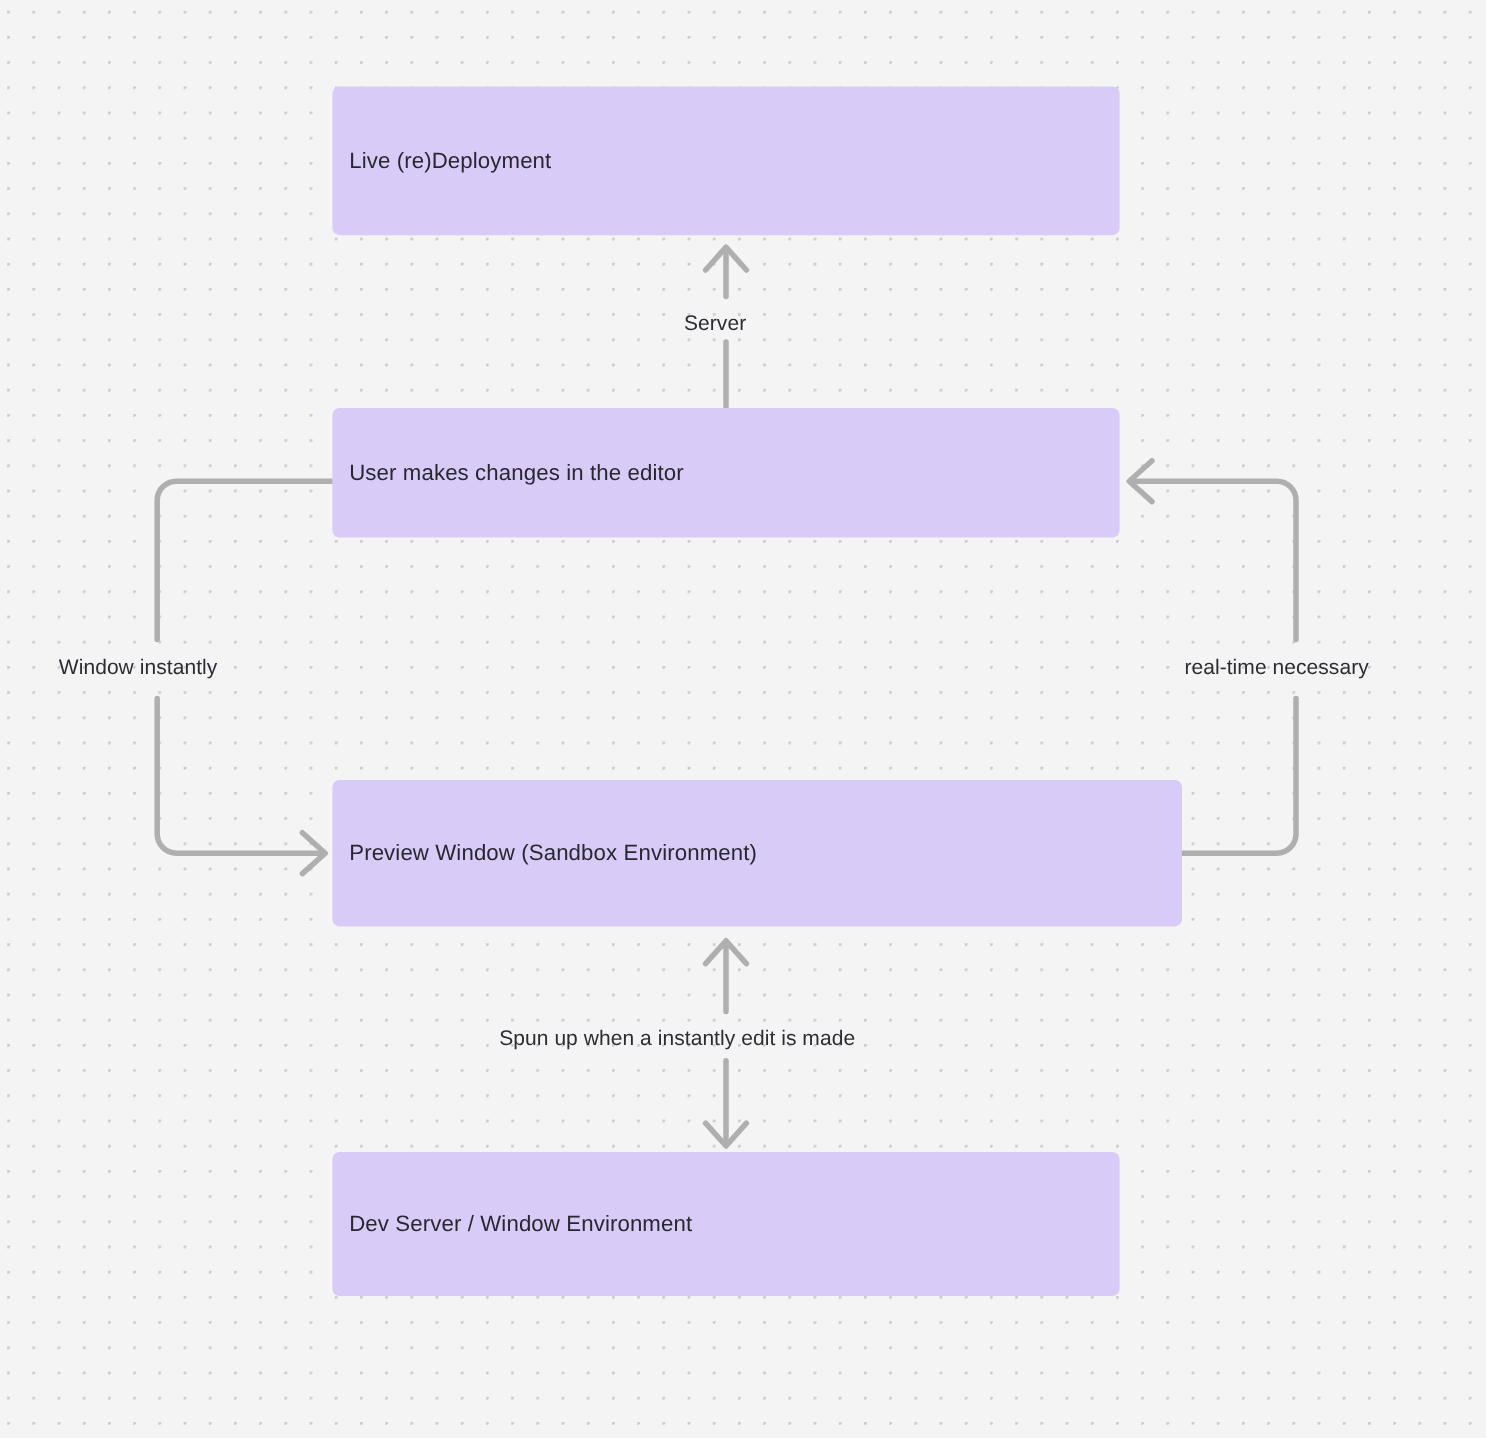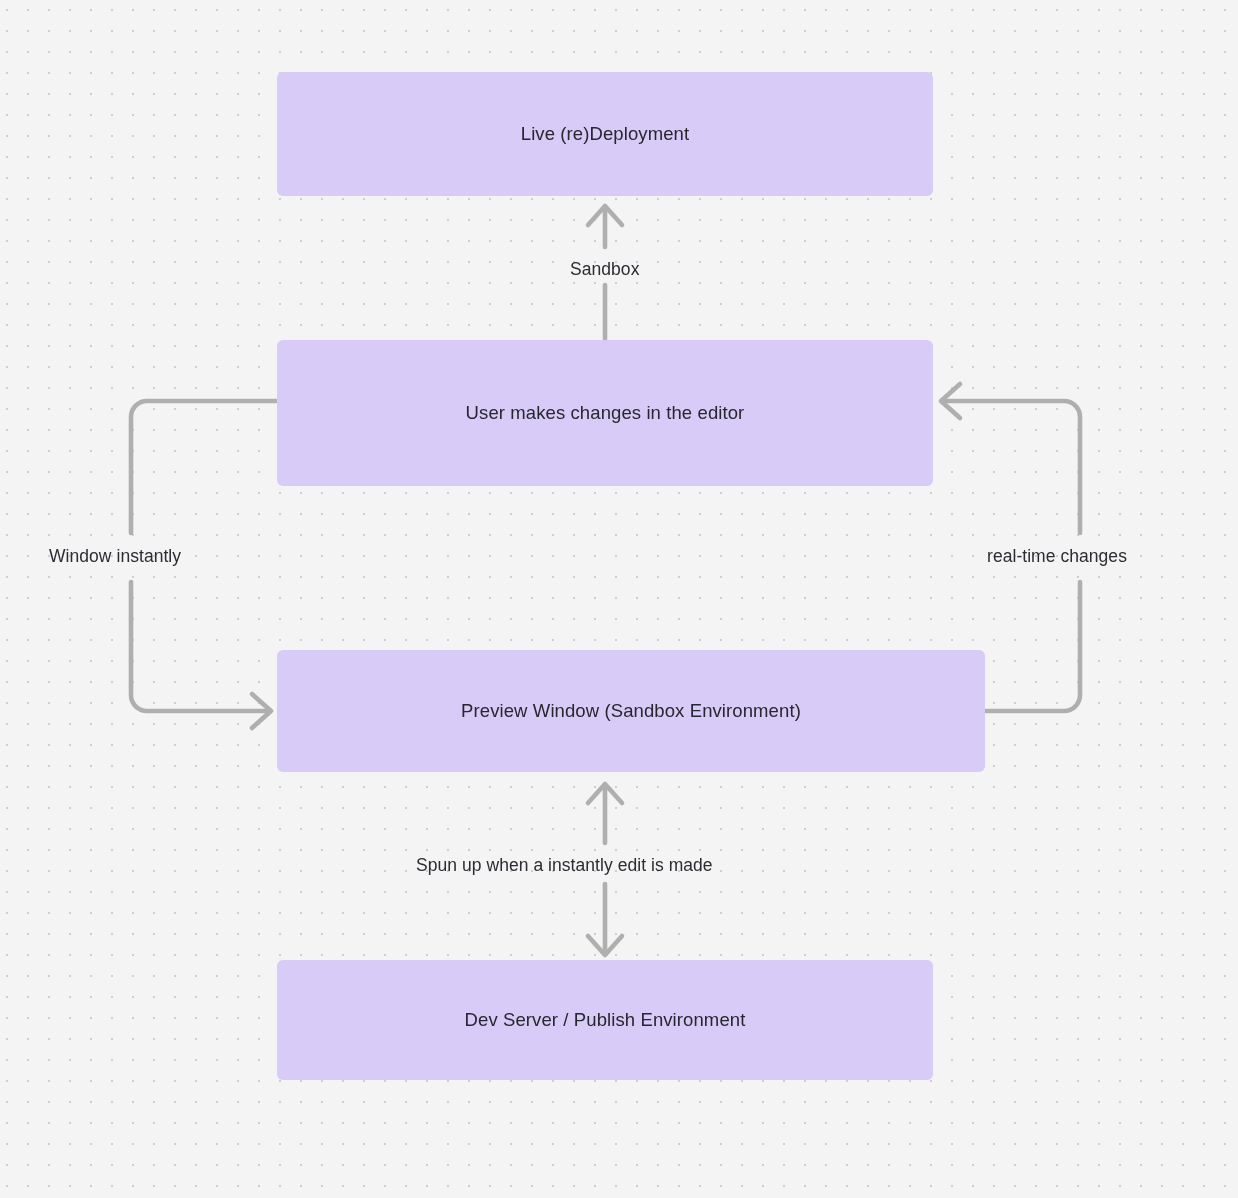--- a/index.html
+++ b/index.html
@@ -31,36 +31,36 @@
     height: 1198px;
     pointer-events: none;
   }
   .node {
     position: absolute;
     box-sizing: border-box;
     background-color: #d9cbf7;
     border-radius: 6px;
     display: flex;
     align-items: center;
-    justify-content: center;
+    justify-content: flex-start;
     text-align: center;
     color: #27272f;
     font-size: 18.5px;
     font-family: "Liberation Sans", sans-serif;
     font-weight: 400;
     letter-spacing: 0.1px;
     line-height: 1.3;
     padding: 0 14px;
   }
   .node-label {
     display: block;
     pointer-events: none;
   }
   #node-live      { left: 277px; top: 72px;  width: 656px; height: 124px; }
-  #node-editor    { left: 277px; top: 340px; width: 656px; height: 146px; }
+  #node-editor    { left: 277px; top: 340px; width: 656px; height: 108px; }
   #node-preview   { left: 277px; top: 650px; width: 708px; height: 122px; }
   #node-devserver { left: 277px; top: 960px; width: 656px; height: 120px; }
 
   .edge-label {
     position: absolute;
     color: #2c2c33;
     font-size: 17.5px;
     font-family: "Liberation Sans", sans-serif;
     font-weight: 400;
     white-space: nowrap;
@@ -115,24 +115,24 @@
 
   <div class="node" id="node-editor">
     <span class="node-label">User makes changes in the editor</span>
   </div>
 
   <div class="node" id="node-preview">
     <span class="node-label">Preview Window (Sandbox Environment)</span>
   </div>
 
   <div class="node" id="node-devserver">
-    <span class="node-label">Dev Server / Publish Environment</span>
+    <span class="node-label">Dev Server / Window Environment</span>
   </div>
 
-  <div class="edge-label" id="label-publish">Sandbox</div>
+  <div class="edge-label" id="label-publish">Server</div>
 
   <div class="edge-label" id="label-updates">Window instantly</div>
 
-  <div class="edge-label" id="label-realtime">real-time changes</div>
+  <div class="edge-label" id="label-realtime">real-time necessary</div>
 
   <div class="edge-label" id="label-spunup">Spun up when a instantly edit is made</div>
 
 </div>
 
 </body></html>

